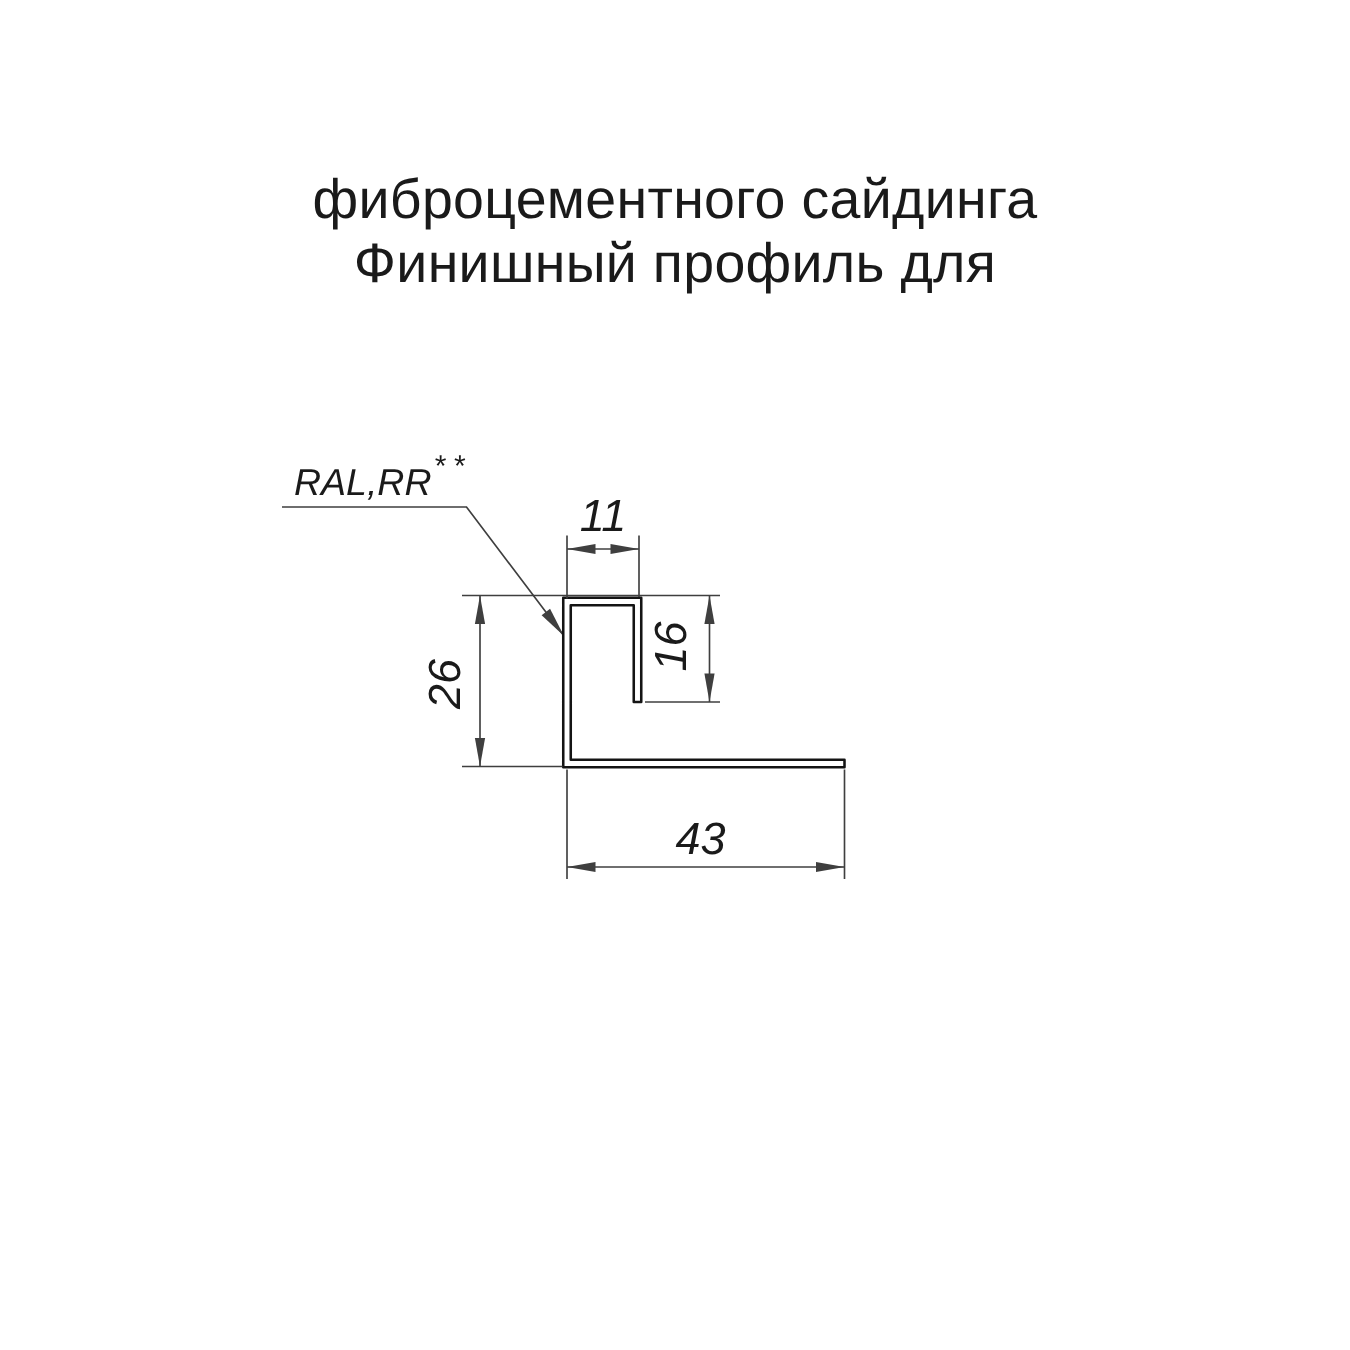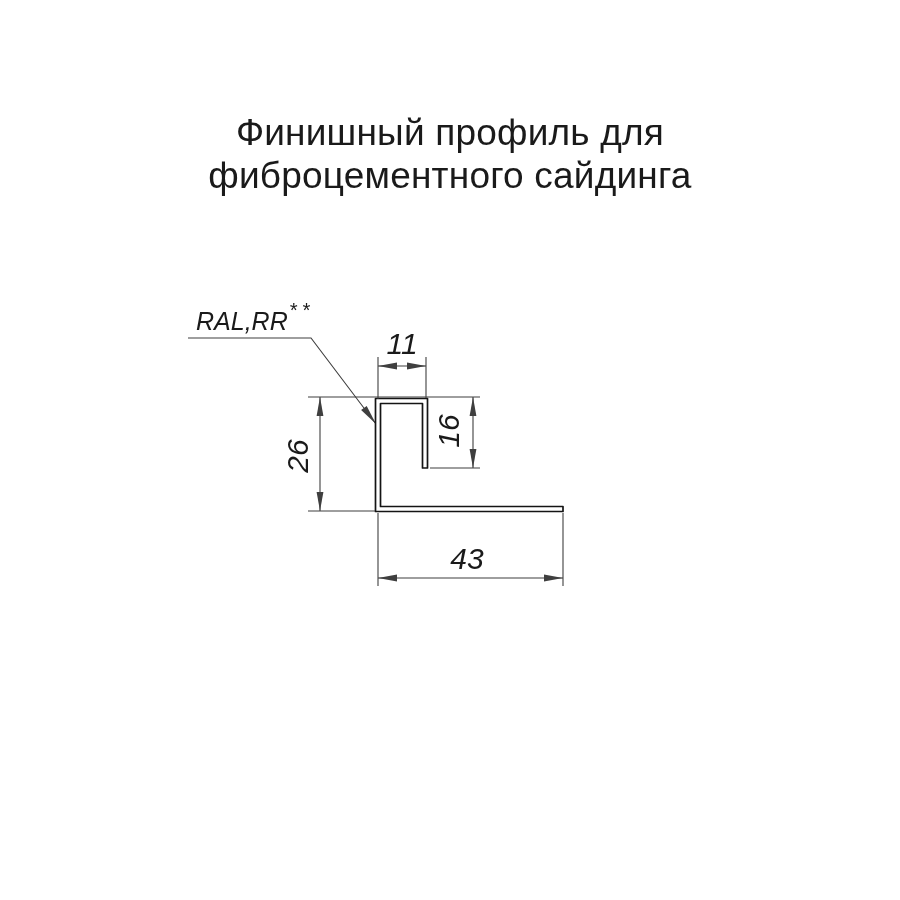--- a/index.html
+++ b/index.html
@@ -47,22 +47,22 @@
   }
   .leader-main{font-size:25px;}
   .leader-sup{font-size:20px;letter-spacing:5px;}
 </style>
 </head>
 <body>
 
 <div class="stage">
 
   <div class="title">
+    <div>фиброцементного сайдинга</div>
     <div>Финишный профиль для</div>
-    <div>фиброцементного сайдинга</div>
   </div>
 
   <svg width="900" height="900" viewBox="0 0 900 900">
 
     <g>
       <polyline class="thin" points="188,338 311,338 376,424"></polyline>
       <polygon class="arrow" points="376,424 361.1,410.1 366.7,405.9"></polygon>
       <text class="leader-text leader-main" x="196" y="330">RAL,RR</text>
       <text class="leader-text leader-sup" x="289" y="317">**</text>
     </g>

